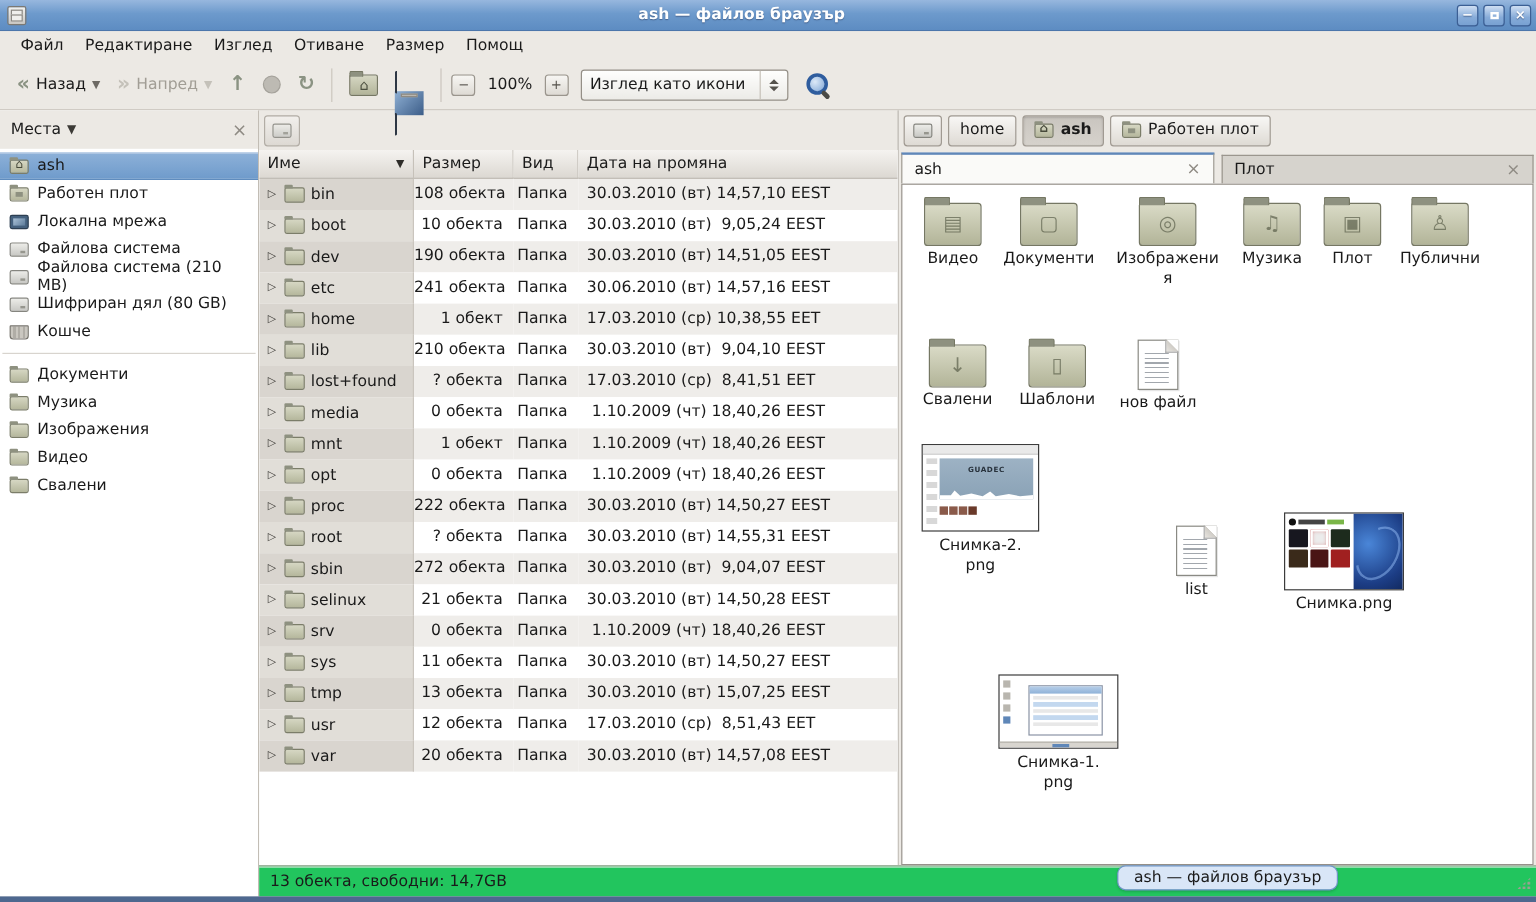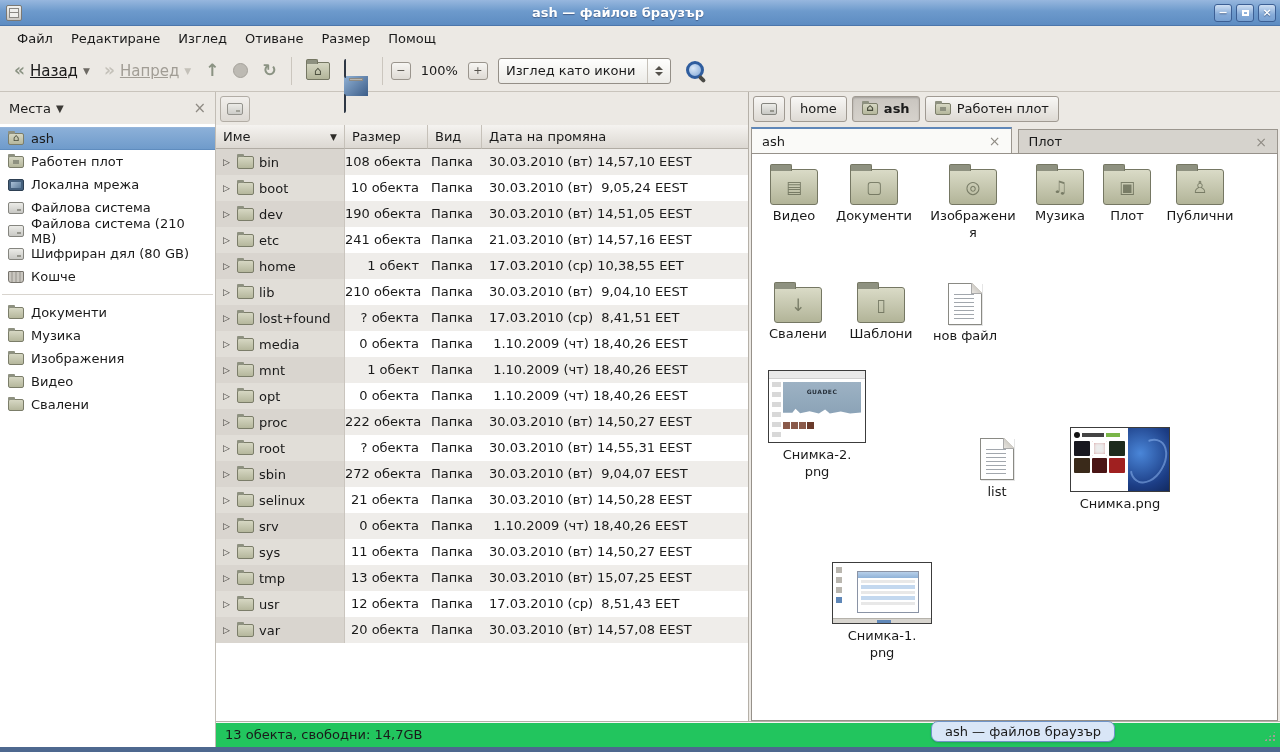--- a/index.html
+++ b/index.html
@@ -25,21 +25,21 @@
   
   .menubar { height:24px; flex:none; display:flex; align-items:stretch; padding-left:8px; background:#ece9e4; }
   .menu-item { display:flex; align-items:center; padding:0 9px; }
 
   
   .toolbar { height:42px; flex:none; display:flex; align-items:center; padding:0 8px; gap:2px;
     background:#ece9e4; border-bottom:1px solid #c9c4bc; }
   .tb-btn { display:flex; align-items:center; gap:5px; padding:5px 6px; border-radius:3px; }
   .navic { font-size:17px; font-weight:bold; color:#8b9383; line-height:1; }
   .navic.dis { color:#c4c1b9; }
-  .tb-label { font-size:15px;text-decoration:underline; }
+  .tb-label { font-size:13px; }
   .tb-label.dis { color:#a19d95; }
   .dropcaret { font-size:9px; color:#6d6a64; } .dropcaret.dis { color:#c4c1b9; }
   .tb-sep { width:1px; height:28px; background:#cbc6be; margin:0 6px; flex:none; }
   .stopicon { width:15px; height:15px; border-radius:50%; background:#bdbab3; border:1px solid #a5a29b; }
   .tb-folder { width:24px; height:18px; background:linear-gradient(#d6d7c3,#b2b499); border:1px solid #757763;
     border-radius:2px; position:relative; }
   .tb-folder::before { content:""; position:absolute; top:-4px; left:-1px; width:10px; height:4px;
     background:#8e9180; border:1px solid #757763; border-bottom:none; border-radius:2px 2px 0 0; }
   .tb-folder .hg { position:absolute; inset:0; display:flex; align-items:center; justify-content:center;
     font-size:12px; color:#4d5040; }
@@ -382,21 +382,21 @@
                   <div class="c-date c-rest">30.03.2010 (вт) 14,51,05 EEST</div>
                 </div>
                 <div class="frow even">
                   <div class="c-name">
                     <span class="expander">▷</span>
                     <span class="mi mi-folder rowfolder"></span>
                     <span>etc</span>
                   </div>
                   <div class="c-size c-rest">241 обекта</div>
                   <div class="c-type c-rest">Папка</div>
-                  <div class="c-date c-rest">21.03.2010 (вт) 14,57,16 EEST</div>
+                  <div class="c-date c-rest">30.06.2010 (вт) 14,57,16 EEST</div>
                 </div>
                 <div class="frow odd">
                   <div class="c-name">
                     <span class="expander">▷</span>
                     <span class="mi mi-folder rowfolder"></span>
                     <span>home</span>
                   </div>
                   <div class="c-size c-rest">1 обект</div>
                   <div class="c-type c-rest">Папка</div>
                   <div class="c-date c-rest">17.03.2010 (ср) 10,38,55 EET</div>

